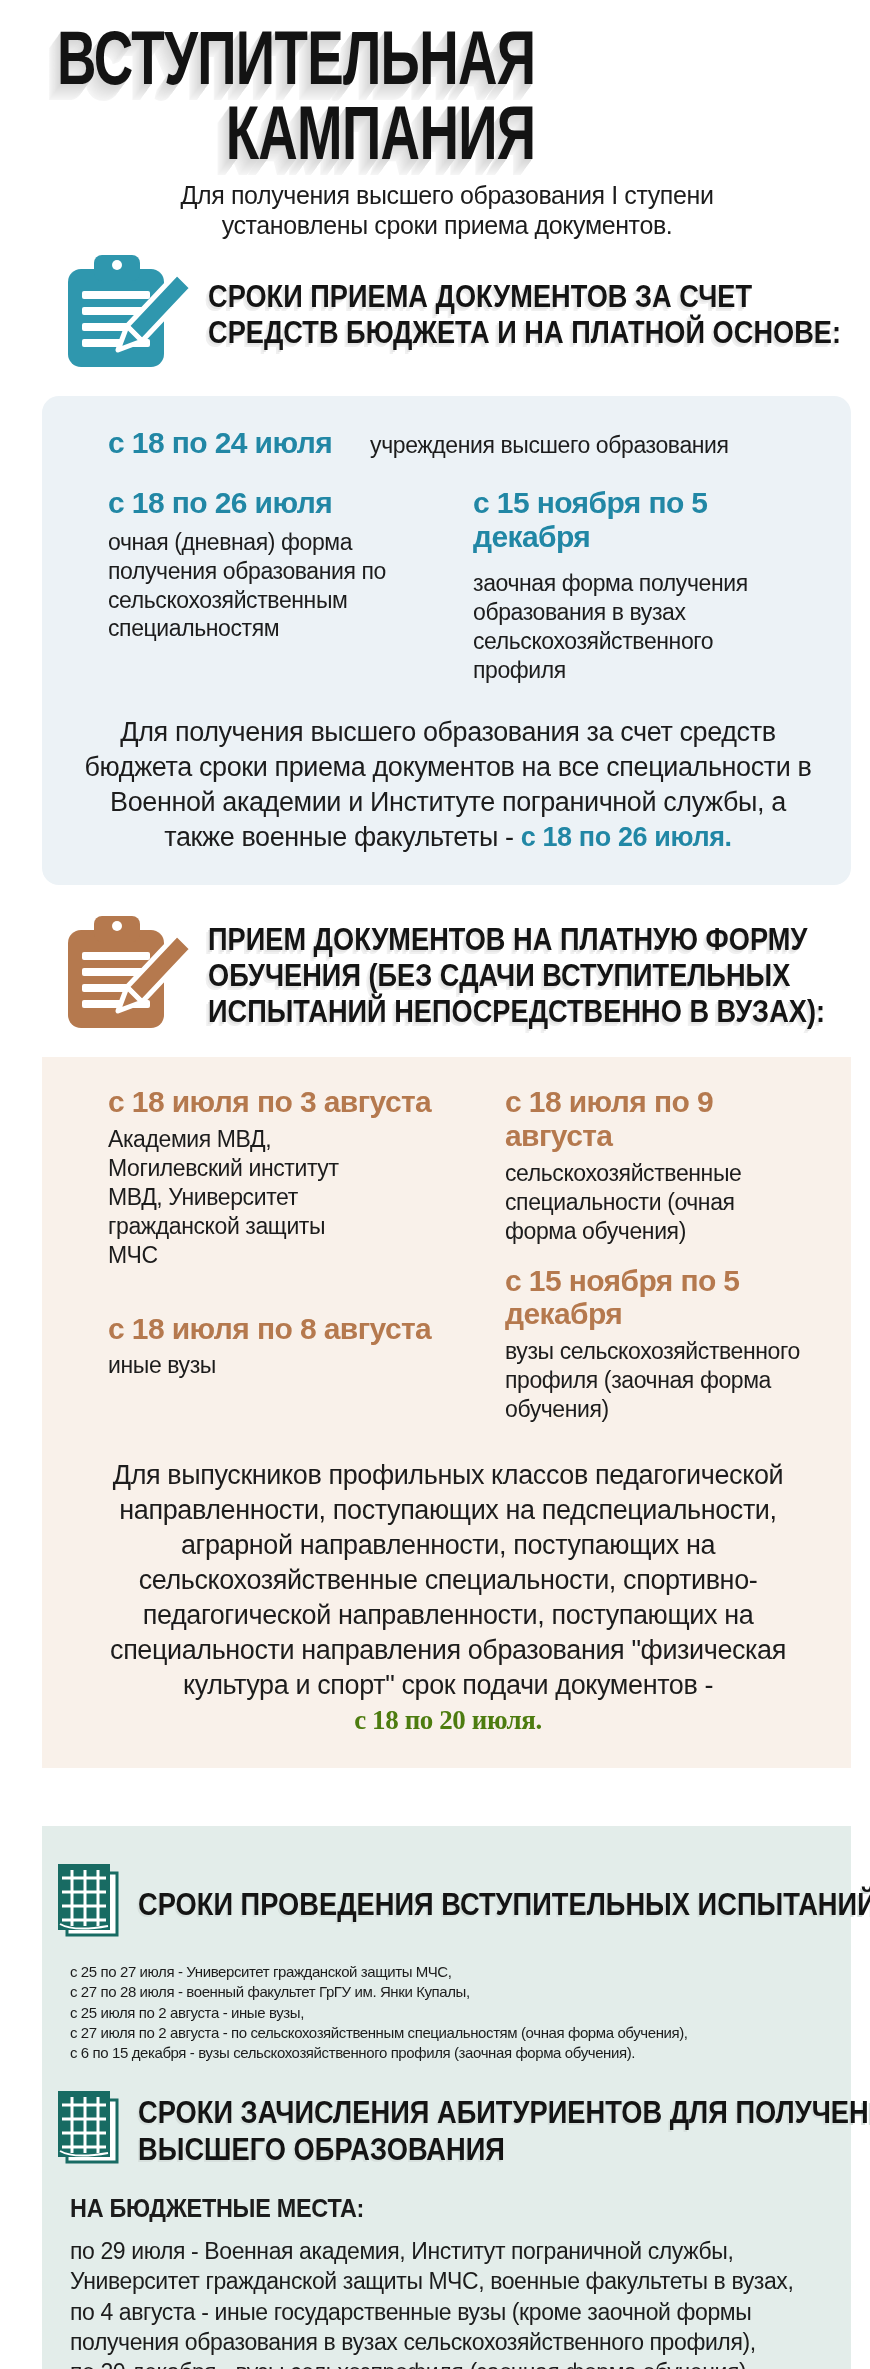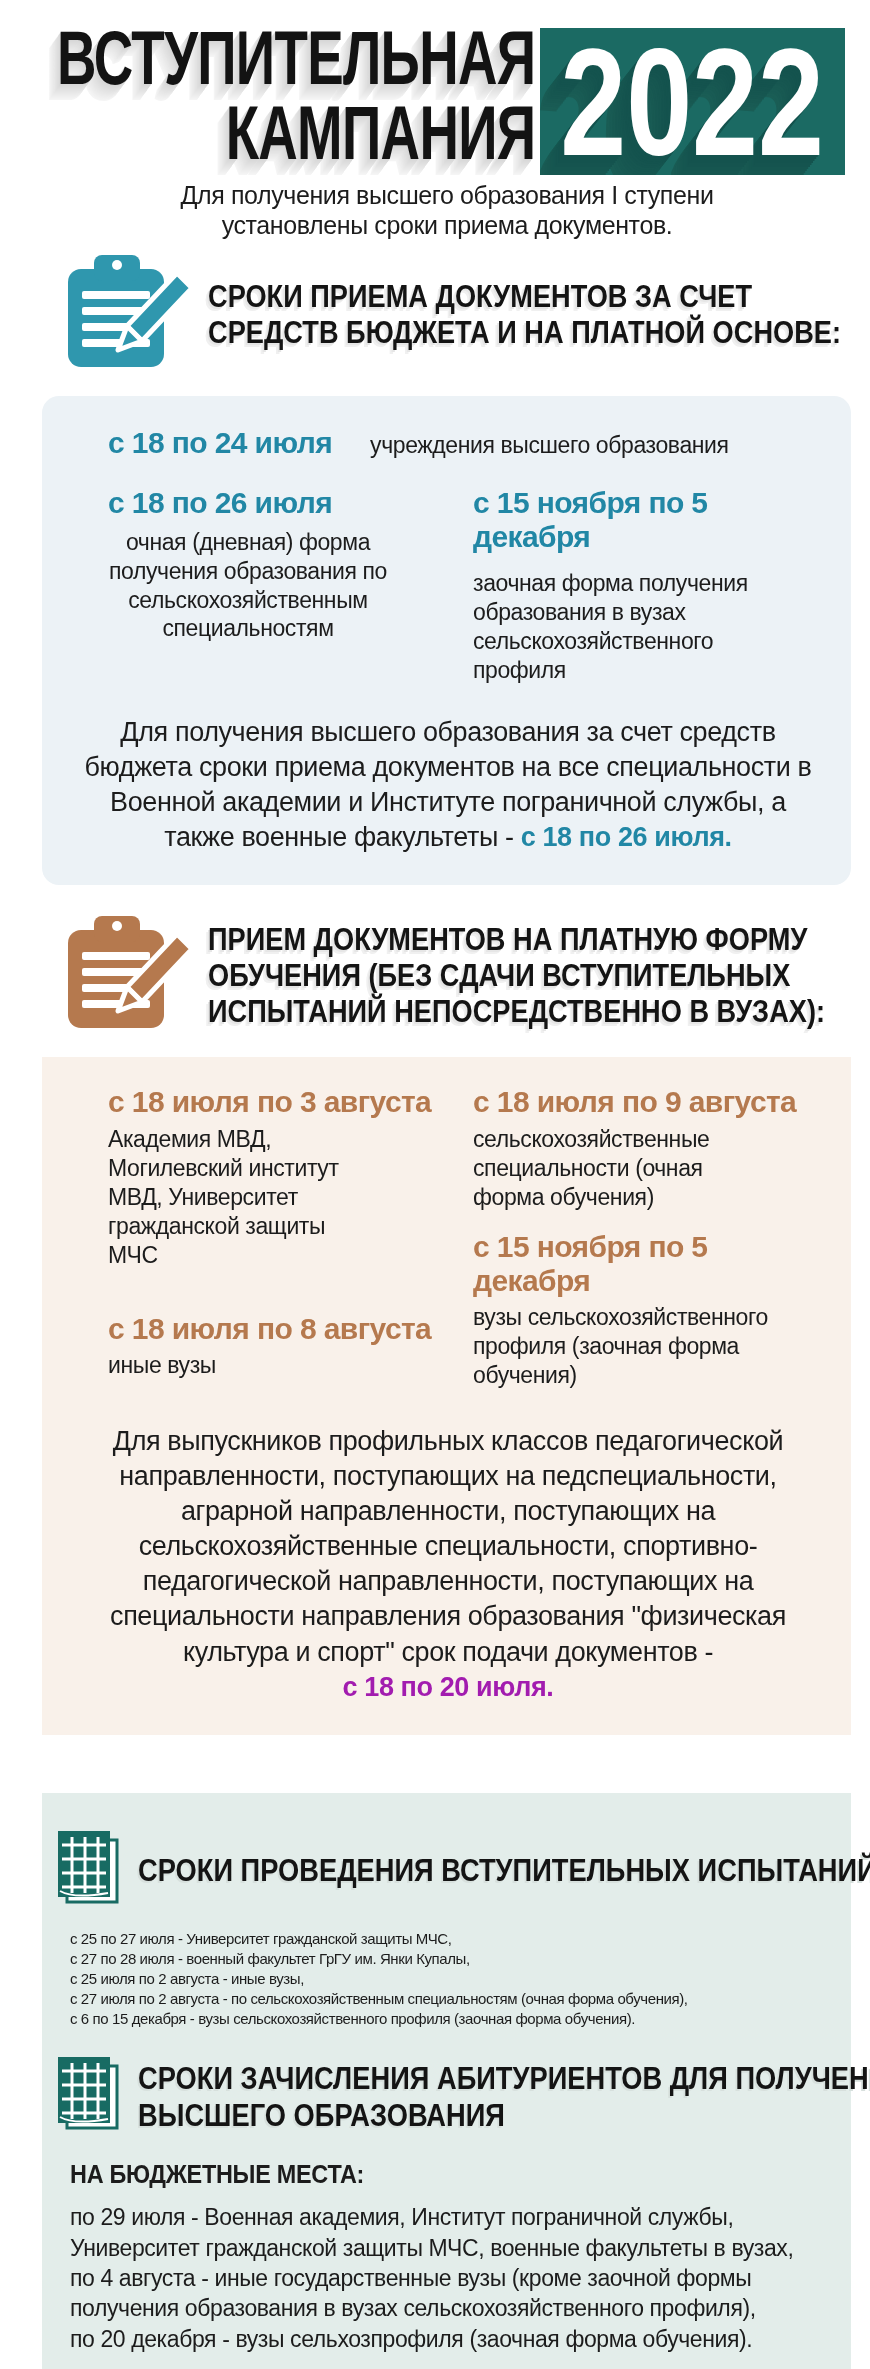--- a/index.html
+++ b/index.html
@@ -54,21 +54,21 @@
   .cell { margin-bottom:0; }
   .cell .desc { margin-top:6px; }
   .cell + .cell { margin-top:34px; }
   .w280 { max-width:280px; }
   .w250 { max-width:250px; }
   .w300 { max-width:300px; }
 
   .note { margin-top:30px; text-align:center; font-size:27px; line-height:1.3; letter-spacing:-0.4px; }
   .note-1 { max-width:745px; margin-left:auto; margin-right:auto; }
   .note-accent { color:#2187a5; font-weight:700; }
-  .note-accent-brown { color:#a21caf; font-weight:700; display:block; }
+  .note-accent-brown { color:#4d7c0f; font-weight:700; display:block;font-family:Liberation Serif, serif; }
 
   
   .mint-head { display:flex; align-items:center; }
   .mint-head .icon { flex:0 0 auto; margin-right:16px; }
   .mint-title { font-size:31px; font-weight:700; line-height:1.2; color:#141414;
     transform:scaleX(0.88); transform-origin:left center; white-space:nowrap;
     text-shadow:-2px 2px 0 #d7e0dd; }
   .exam-list { margin:16px 0 0 14px; }
   .exam-list .item { font-size:15px; line-height:1.34; letter-spacing:-0.4px; max-width:770px; }
   .enroll-head { margin-top:26px; }
@@ -79,23 +79,20 @@
 </style>
 </head>
 <body>
 
 <div class="page">
 
   <div class="header">
     <div class="title-block">
       <div class="title-line">ВСТУПИТЕЛЬНАЯ</div>
       <div class="title-line">КАМПАНИЯ</div>
-    </div>
-    <div class="year-badge">
-      <div class="year-text">2022</div>
     </div>
     <div class="intro">Для получения высшего образования I ступени установлены сроки приема документов.</div>
   </div>
 
   <div class="sec-head">
     <span class="icon">
       <svg width="132" height="120" viewBox="0 0 132 118">
         <rect x="6" y="16" width="96" height="98" rx="13" fill="#2f97ae"></rect>
         <rect x="32" y="2" width="46" height="26" rx="8" fill="#2f97ae"></rect>
         <circle cx="55" cy="12" r="5" fill="#ffffff"></circle>
@@ -116,21 +113,21 @@
   </div>
 
   <div class="panel panel-blue">
     <div class="row-inline">
       <span class="date">с 18 по 24 июля</span>
       <span class="desc">учреждения высшего образования</span>
     </div>
     <div class="two-col">
       <div class="col-l">
         <div class="date">с 18 по 26 июля</div>
-        <div class="desc w280" style="margin-top:8px;text-align:center;">очная (дневная) форма получения образования по сельскохозяйственным специальностям</div>
+        <div class="desc w280" style="margin-top:8px;">очная (дневная) форма получения образования по сельскохозяйственным специальностям</div>
       </div>
       <div class="col-r">
         <div class="date">с 15 ноября по 5 декабря</div>
         <div class="desc w280" style="margin-top:16px;">заочная форма получения образования в вузах сельскохозяйственного профиля</div>
       </div>
     </div>
     <p class="note note-1">
       <span>Для получения высшего образования за счет средств бюджета сроки приема документов на все специальности в Военной академии и Институте пограничной службы, а также военные факультеты - </span><span class="note-accent">с 18 по 26 июля.</span>
     </p>
   </div>
@@ -152,21 +149,21 @@
       </svg>
     </span>
     <div>
       <div class="sec-title">ПРИЕМ ДОКУМЕНТОВ НА ПЛАТНУЮ ФОРМУ</div>
       <div class="sec-title">ОБУЧЕНИЯ (БЕЗ СДАЧИ ВСТУПИТЕЛЬНЫХ</div>
       <div class="sec-title">ИСПЫТАНИЙ НЕПОСРЕДСТВЕННО В ВУЗАХ):</div>
     </div>
   </div>
 
   <div class="panel panel-beige">
-    <div class="two-col" style="margin-top:0;">
+    <div class="two-col" style="margin-top:0;gap:32px;">
       <div class="col-l">
         <div class="cell">
           <div class="date date-brown">с 18 июля по 3 августа</div>
           <div class="desc w250">Академия МВД, Могилевский институт МВД, Университет гражданской защиты МЧС</div>
         </div>
         <div class="cell" style="margin-top:42px;">
           <div class="date date-brown">с 18 июля по 8 августа</div>
           <div class="desc w250">иные вузы</div>
         </div>
       </div>

